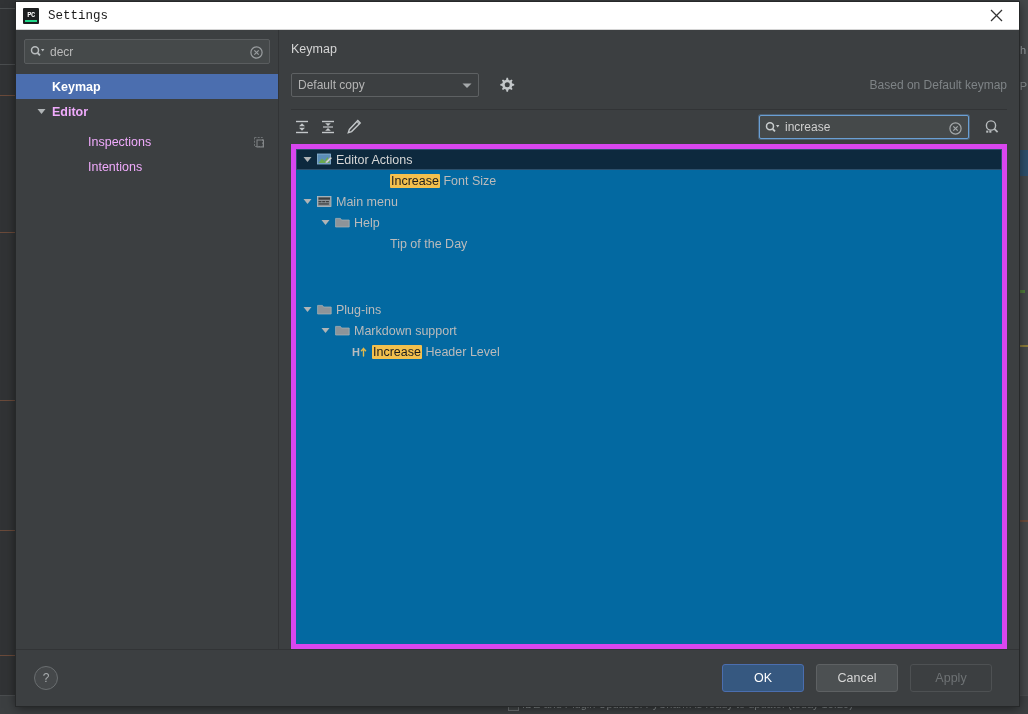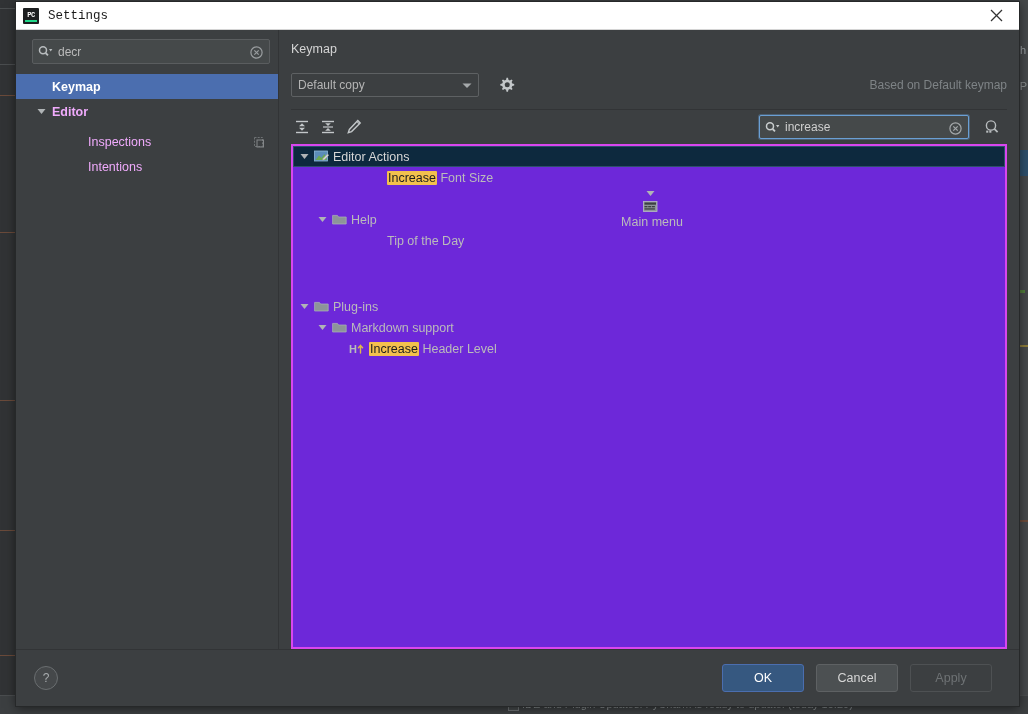--- a/index.html
+++ b/index.html
@@ -150,21 +150,21 @@
   #sidebar {
     width: 262px;
     flex: 0 0 262px;
     background: #3c3f41;
     border-right: 1px solid #323436;
     display: flex;
     flex-direction: column;
     padding-top: 9px;
   }
   #sidebar-search {
-    margin: 0 8px 10px 16px;
+    margin: 0 8px 10px 8px;
     height: 23px;
     background: #45494a;
     border: 1px solid #5a5d5f;
     border-radius: 2px;
     display: flex;
     align-items: center;
     position: relative;
     justify-content: space-between;
   }
   .srch-icon {
@@ -318,22 +318,22 @@
     width: 22px; height: 22px;
     display: flex;
     align-items: center;
     justify-content: center;
     cursor: pointer;
   }
 
   
   #action-tree {
     flex: 1 1 auto;
-    background: #6d28d9;
-    border: 2px solid #d946ef;
+    background: #0369a1;
+    border: 5px solid #d946ef;
     overflow: hidden;
     min-height: 0;
     position: relative;
   }
   .act-row {
     height: 21px;
     display: flex;
     align-items: center;
     font-size: 12.5px;
     color: #bbbbbb;
@@ -610,21 +610,21 @@
                 <path d="M9 9.5 L13.5 5 L14.8 6.3 L10.3 10.8 L8.6 11.3 Z" fill="#d8d8d8" stroke="#999" stroke-width="0.5"></path>
               </svg>
             </span>
             <span>Editor Actions</span>
           </div>
           <div class="act-row" style="padding-left: 60px;">
             <span class="act-arrow"></span>
             <span class="act-icon"></span>
             <span><span class="hl">Increase</span> Font Size</span>
           </div>
-          <div class="act-row" style="padding-left: 6px; flex-direction: column;">
+          <div class="act-row" style="padding-left: 6px;">
             <span class="act-arrow">
               <svg width="9" height="7" viewBox="0 0 9 7">
                 <path d="M0.5 1 L8.5 1 L4.5 6 Z" fill="#b0b4b6"></path>
               </svg>
             </span>
             <span class="act-icon">
               <svg width="15" height="14" viewBox="0 0 15 14">
                 <rect x="0.5" y="1.5" width="13.5" height="10" fill="#8d9499" stroke="#b7bdc1" stroke-width="0.8"></rect>
                 <rect x="1.5" y="2.5" width="11.5" height="2.2" fill="#3c3f41"></rect>
                 <rect x="1.5" y="6" width="3" height="1.3" fill="#3c3f41"></rect>

